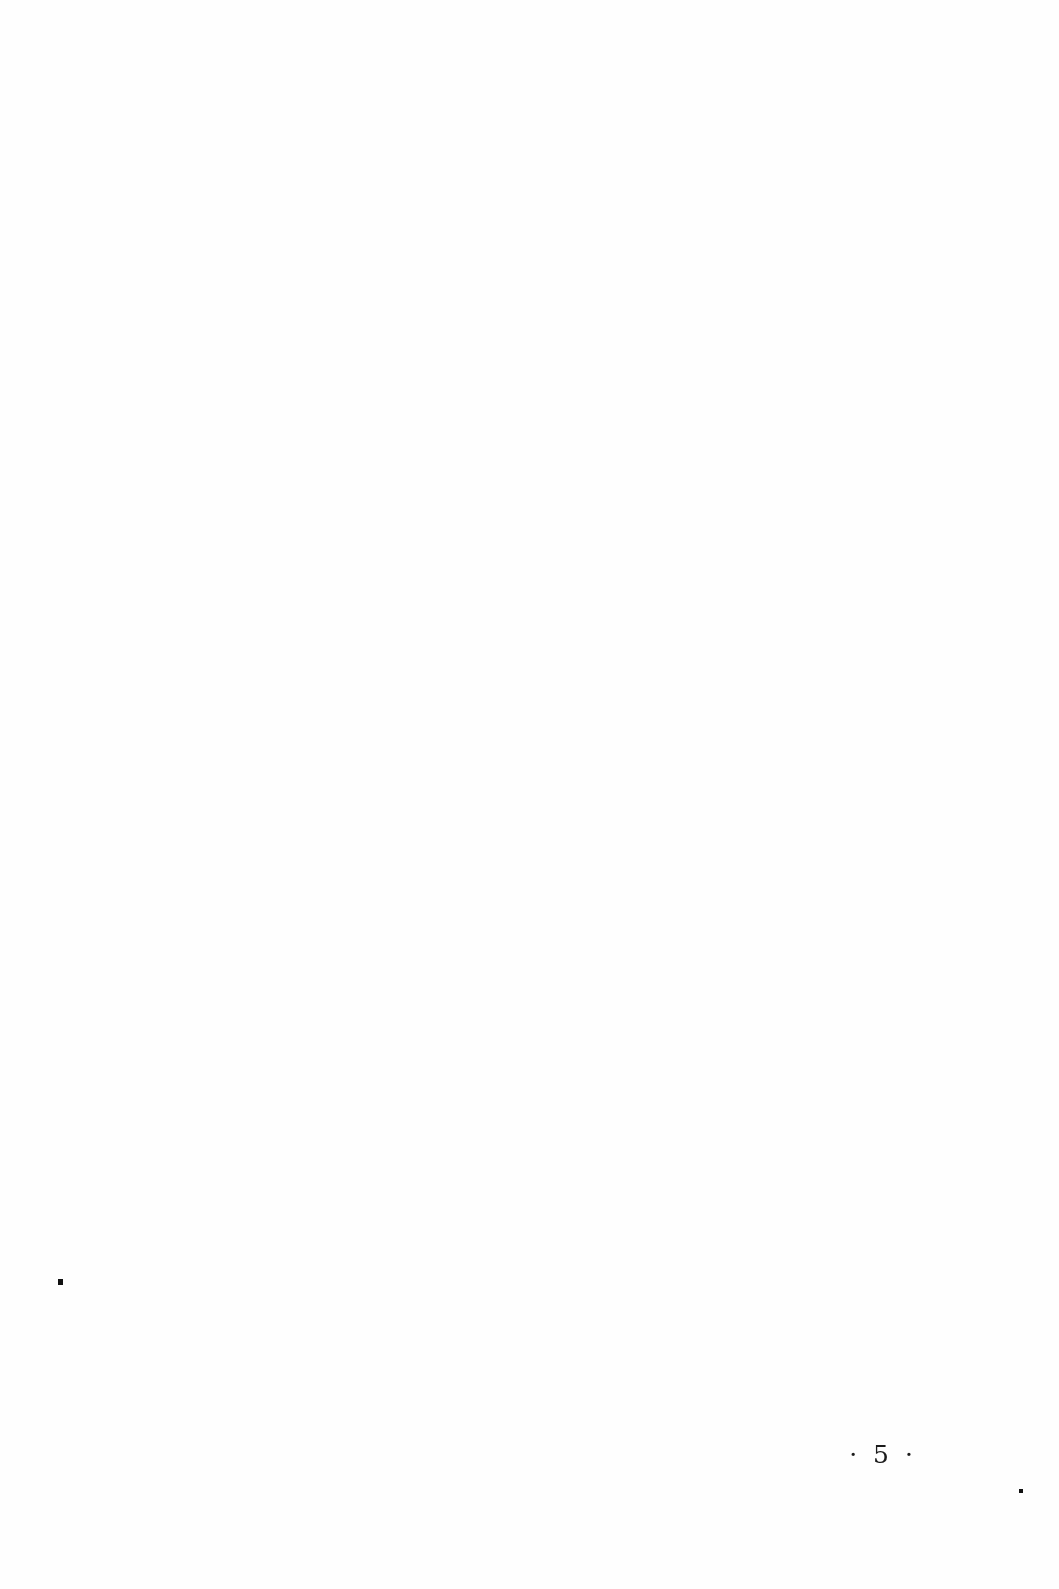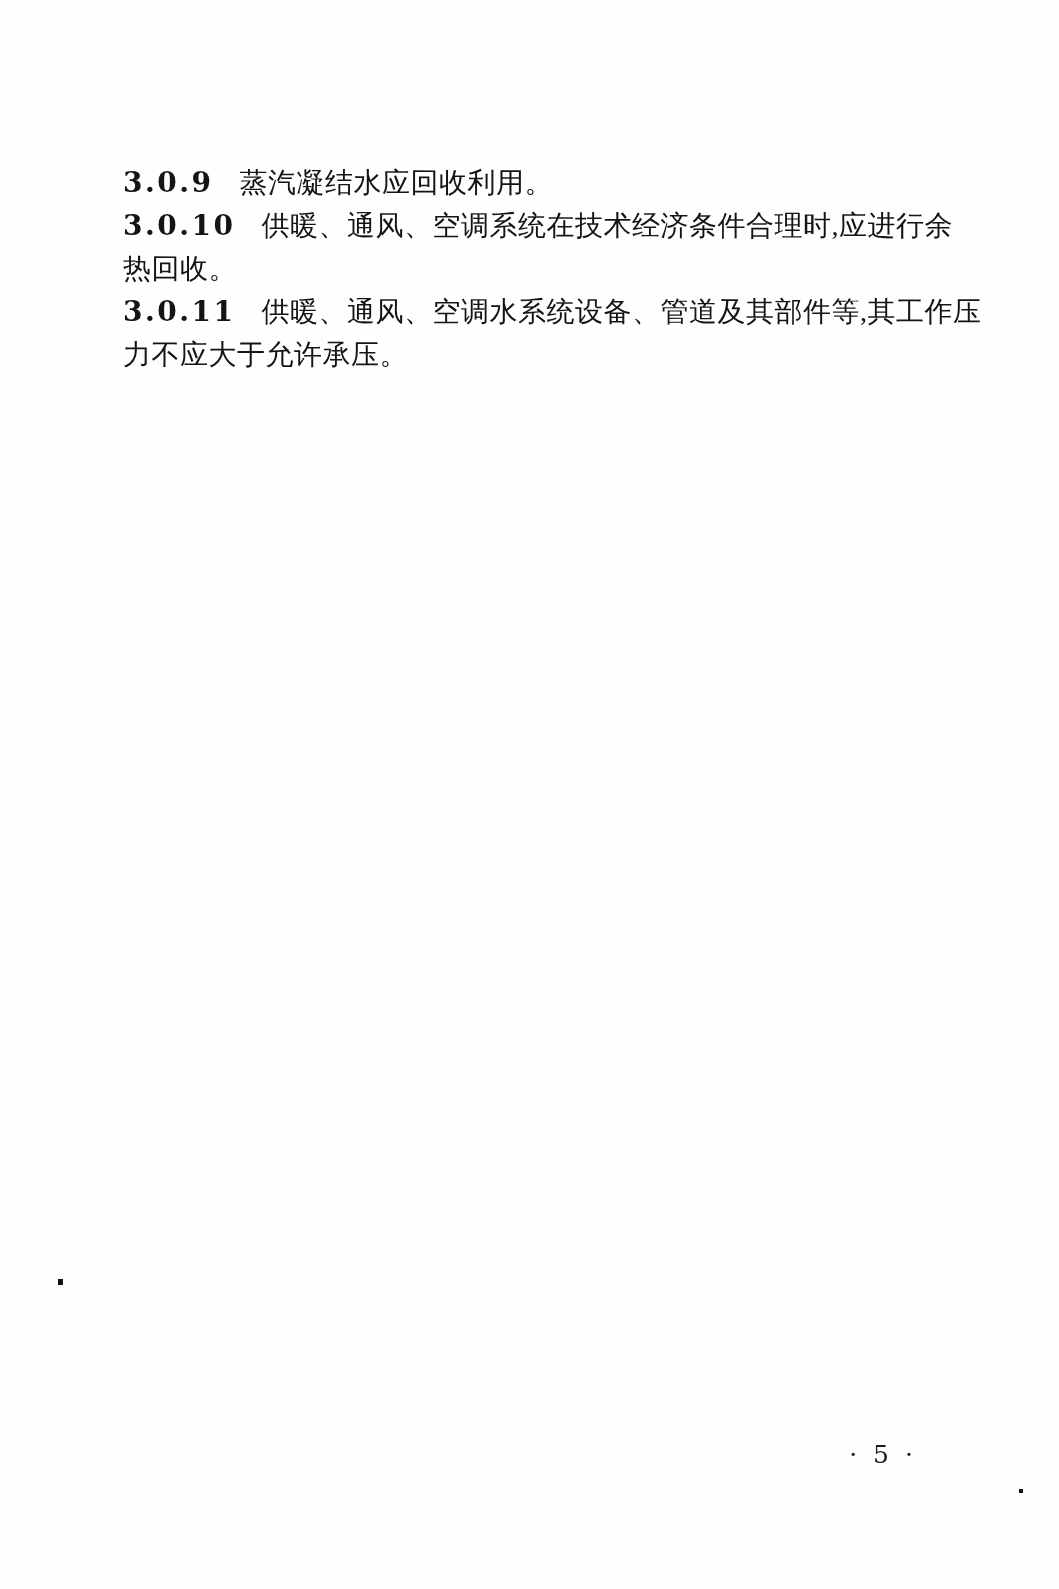--- a/index.html
+++ b/index.html
@@ -67,42 +67,19 @@
     top: 1489px;
     width: 4px;
     height: 4px;
   }
 </style>
 </head>
 <body>
 
 <div class="page">
 
-  <div class="body-text">
-
-    <p class="clause-line">
-      <span class="clause-num">3.0.9</span><span class="clause-text">蒸汽凝结水应回收利用。</span>
-    </p>
-
-    <p class="clause-line">
-      <span class="clause-num">3.0.10</span><span class="clause-text">供暖、通风、空调系统在技术经济条件合理时,应进行余</span>
-    </p>
-
-    <p class="clause-line">
-      <span class="clause-text">热回收。</span>
-    </p>
-
-    <p class="clause-line">
-      <span class="clause-num">3.0.11</span><span class="clause-text">供暖、通风、空调水系统设备、管道及其部件等,其工作压</span>
-    </p>
-
-    <p class="clause-line">
-      <span class="clause-text">力不应大于允许承压。</span>
-    </p>
-
-  </div>
 
   <div class="page-number">· 5 ·</div>
 
   <div class="speck speck-1"></div>
   <div class="speck speck-2"></div>
 
 </div>
 
 </body></html>

